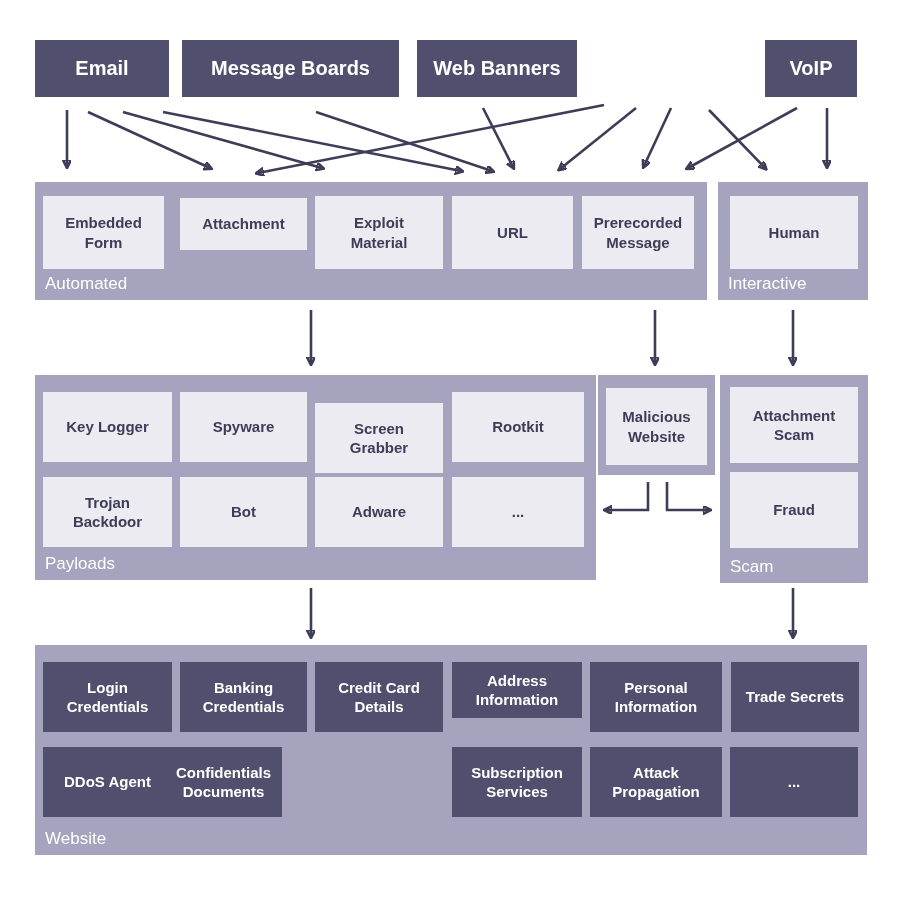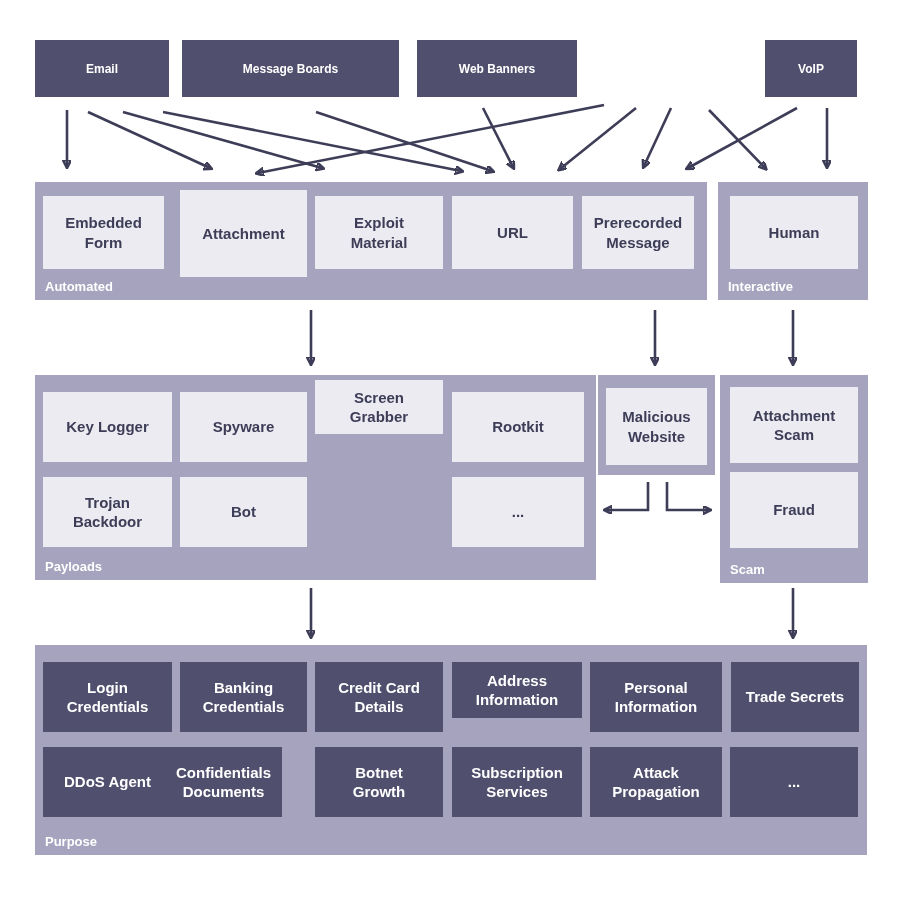--- a/index.html
+++ b/index.html
@@ -32,21 +32,21 @@
     stroke: var(--arrow);
     stroke-width: 2.6;
   }
   .chan {
     position: absolute;
     top: 40px;
     height: 57px;
     background: var(--dark-box);
     color: var(--light-text);
     font-weight: bold;
-    font-size: 12px;
+    font-size: 20px;
     display: flex;
     align-items: center;
     justify-content: center;
     text-align: center;
   }
   .container {
     position: absolute;
     background: var(--container-bg);
   }
   .cell {
@@ -73,22 +73,22 @@
     align-items: center;
     justify-content: center;
     text-align: center;
     padding: 0 12px;
   }
   .container-label {
     position: absolute;
     left: 10px;
     bottom: 6px;
     color: var(--light-text);
-    font-weight: bold;
-    font-size: 13px;
+    font-weight: normal;
+    font-size: 17px;
   }
 </style>
 </head>
 <body>
 
 <div class="canvas">
 
   <svg class="arrows" viewBox="0 0 900 900" xmlns="http://www.w3.org/2000/svg">
     <defs>
       <marker id="ah" markerWidth="9" markerHeight="9" refX="6" refY="4" orient="auto" markerUnits="userSpaceOnUse">
@@ -126,39 +126,40 @@
     </div>
   <div class="chan" style="left:417px;width:160px">
       <span>Web Banners</span>
     </div>
   <div class="chan" style="left:765px;width:92px">
       <span>VoIP</span>
     </div>
 
   <div class="container" style="left:35px;top:182px;width:672px;height:118px">
     <div class="cell" style="left:8px;top:14px;width:121px;height:73px">Embedded Form</div>
-    <div class="cell" style="left:145px;top:8px;width:127px;height:87px">Attachment</div>
+    <div class="cell" style="left:145px;top:16px;width:127px;height:52px">Attachment</div>
     <div class="cell" style="left:280px;top:14px;width:128px;height:73px">Exploit Material</div>
     <div class="cell" style="left:417px;top:14px;width:121px;height:73px">URL</div>
     <div class="cell" style="left:547px;top:14px;width:112px;height:73px">Prerecorded Message</div>
     <div class="container-label">Automated</div>
   </div>
 
   <div class="container" style="left:718px;top:182px;width:150px;height:118px">
     <div class="cell" style="left:12px;top:14px;width:128px;height:73px">Human</div>
     <div class="container-label">Interactive</div>
   </div>
 
   <div class="container" style="left:35px;top:375px;width:561px;height:205px">
     <div class="cell" style="left:8px;top:17px;width:129px;height:70px">Key Logger</div>
     <div class="cell" style="left:145px;top:17px;width:127px;height:70px">Spyware</div>
-    <div class="cell" style="left:280px;top:5px;width:128px;height:54px">Screen Grabber</div>
+    <div class="cell" style="left:280px;top:28px;width:128px;height:70px">Screen Grabber</div>
     <div class="cell" style="left:417px;top:17px;width:132px;height:70px">Rootkit</div>
     <div class="cell" style="left:8px;top:102px;width:129px;height:70px">Trojan Backdoor</div>
     <div class="cell" style="left:145px;top:102px;width:127px;height:70px">Bot</div>
+    <div class="cell" style="left:280px;top:102px;width:128px;height:70px">Adware</div>
     <div class="cell" style="left:417px;top:102px;width:132px;height:70px">...</div>
     <div class="container-label">Payloads</div>
   </div>
 
   <div class="container" style="left:598px;top:375px;width:117px;height:100px">
     <div class="cell" style="left:8px;top:13px;width:101px;height:77px;padding:1px 6px">Malicious Website</div>
   </div>
 
   <div class="container" style="left:720px;top:375px;width:148px;height:208px">
     <div class="cell" style="left:10px;top:12px;width:128px;height:76px">Attachment Scam</div>
@@ -168,20 +169,19 @@
 
   <div class="container" style="left:35px;top:645px;width:832px;height:210px">
     <div class="cell-dark" style="left:8px;top:17px;width:129px;height:70px">Login Credentials</div>
     <div class="cell-dark" style="left:145px;top:17px;width:127px;height:70px">Banking Credentials</div>
     <div class="cell-dark" style="left:280px;top:17px;width:128px;height:70px">Credit Card Details</div>
     <div class="cell-dark" style="left:417px;top:17px;width:130px;height:56px">Address Information</div>
     <div class="cell-dark" style="left:555px;top:17px;width:132px;height:70px">Personal Information</div>
     <div class="cell-dark" style="left:696px;top:17px;width:128px;height:70px">Trade Secrets</div>
     <div class="cell-dark" style="left:8px;top:102px;width:129px;height:70px">DDoS Agent</div>
     <div class="cell-dark" style="left:130px;top:102px;width:117px;height:70px">Confidentials Documents</div>
-    <div class="cell-dark" style="left:280px;top:102px;width:128px;height:70px">Botnet Growth</div>
     <div class="cell-dark" style="left:417px;top:102px;width:130px;height:70px">Subscription Services</div>
     <div class="cell-dark" style="left:555px;top:102px;width:132px;height:70px">Attack Propagation</div>
     <div class="cell-dark" style="left:695px;top:102px;width:128px;height:70px">...</div>
-    <div class="container-label">Purpose</div>
+    <div class="container-label">Website</div>
   </div>
 
 </div>
 
 </body></html>

